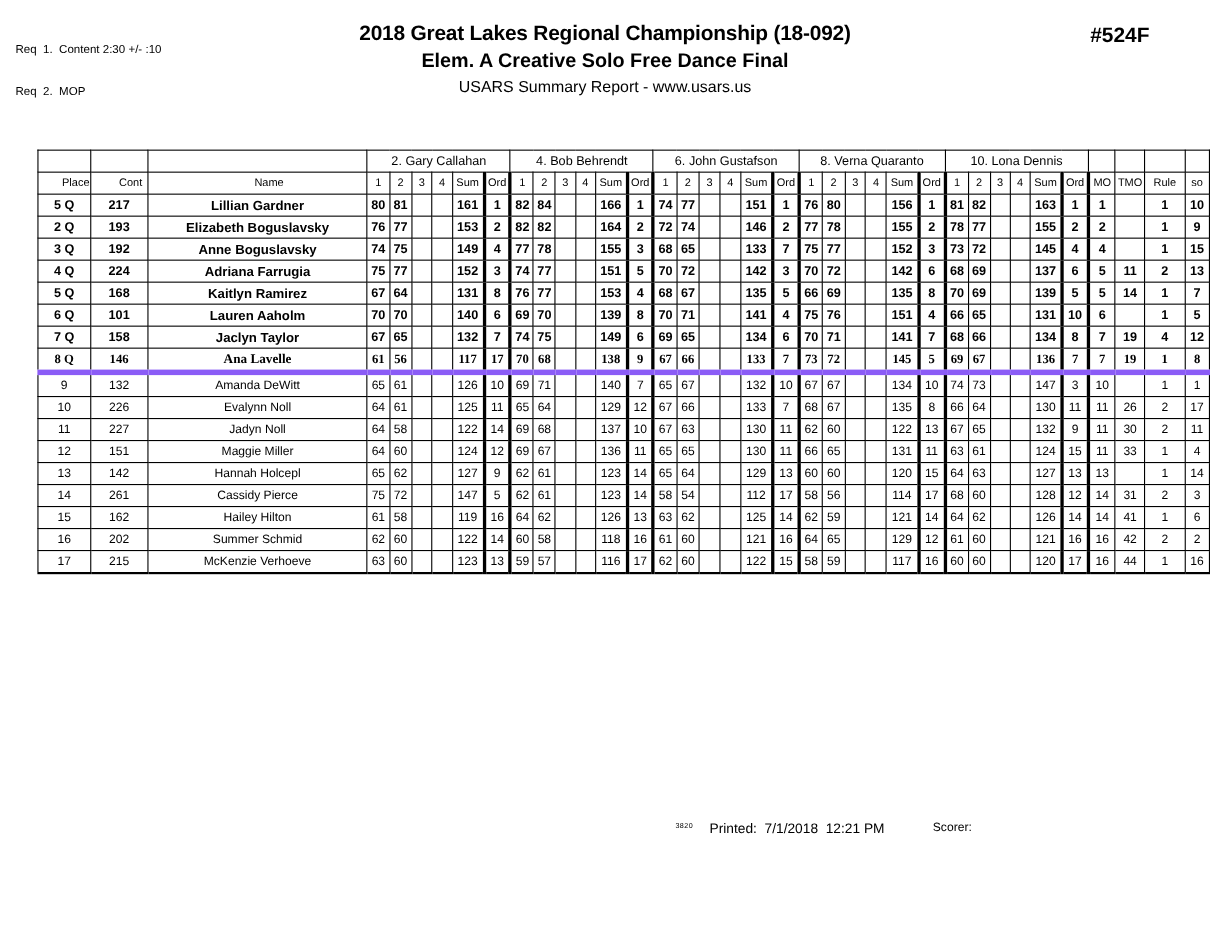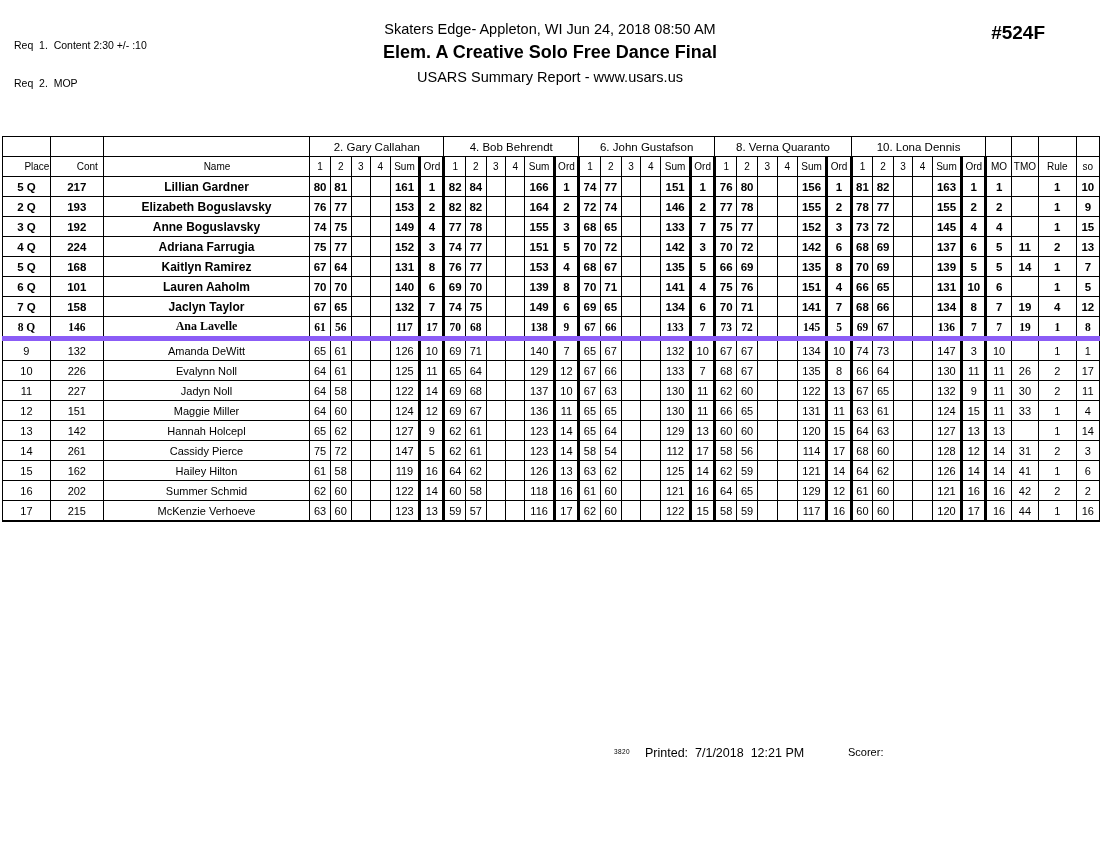--- a/index.html
+++ b/index.html
@@ -64,21 +64,21 @@
     position: absolute;
     right: 55px;
     top: 22px;
     font-size: 19px;
     font-weight: bold;
   }
 
   
   .sheet {
     position: absolute;
-    left: 2px;
+    left: 34px;
     top: 136px;
   }
   table.results {
     border-collapse: collapse;
     font-size: 11px;
     table-layout: fixed;
   }
   table.results td, table.results th {
     border: 1px solid #000;
     padding: 0;
@@ -180,21 +180,21 @@
 </style>
 </head>
 <body>
 
 <div class="req-block">
   <div class="req-line">Req  1.  Content 2:30 +/- :10</div>
   <div class="req-line">Req  2.  MOP</div>
 </div>
 
 <div class="title-block">
-  <div class="title-venue">Skaters Edge- Appleton, WI  Jun 24, 2018  08:50 AM</div>
+  <div class="title-main">2018 Great Lakes Regional Championship (18-092)</div>
   <div class="title-event">Elem. A Creative Solo Free Dance Final</div>
   <div class="title-report">USARS Summary Report - www.usars.us</div>
 </div>
 
 <div class="report-code">#524F</div>
 
 <div class="sheet">
   <table class="results">
     <colgroup id="colgroup-holder"></colgroup>
     <thead>

